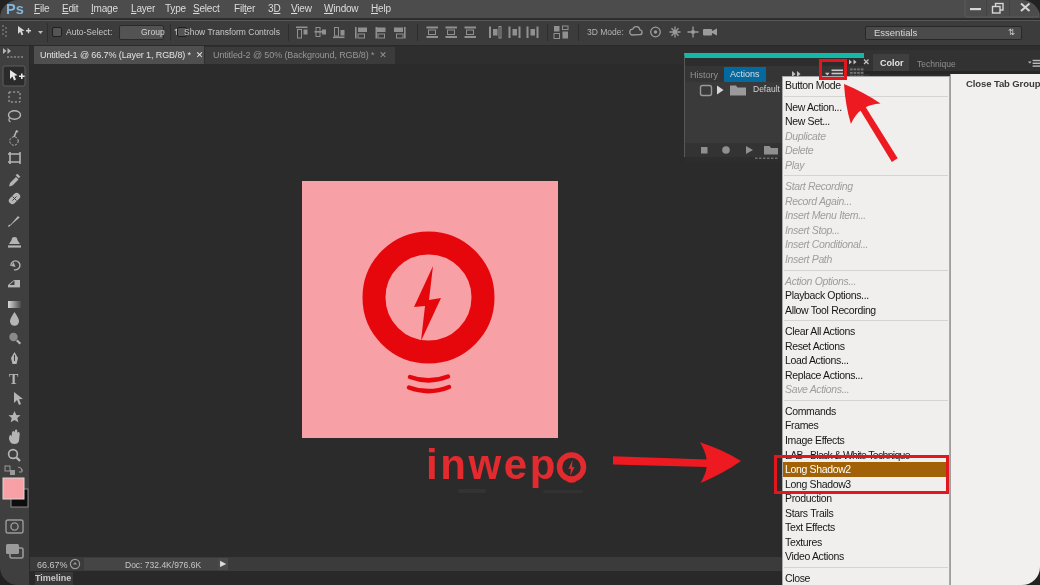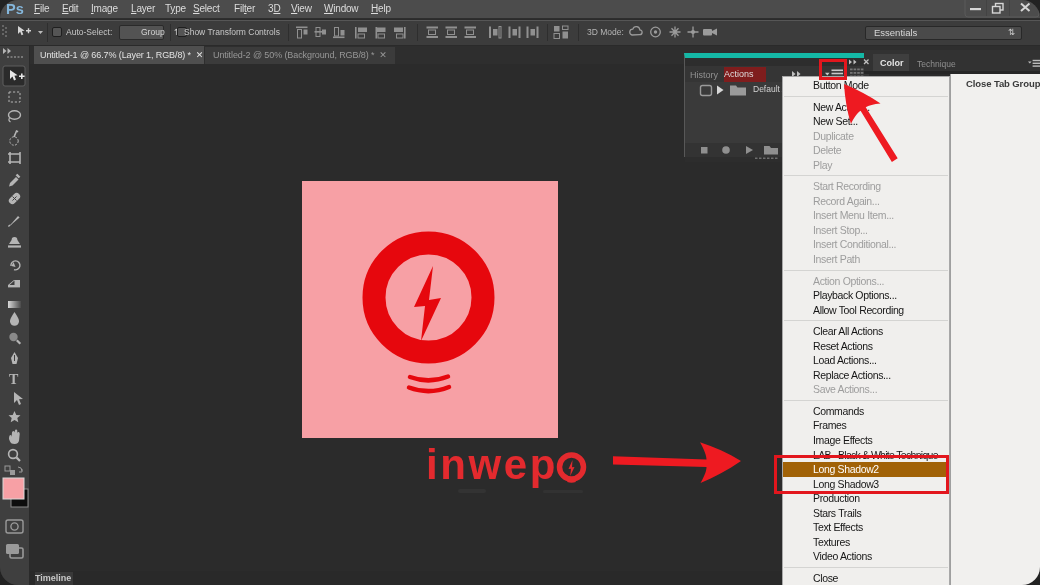--- a/index.html
+++ b/index.html
@@ -30,33 +30,33 @@
 .timelinerow{left:30px;top:571px;width:1010px;height:14px;background:#292929;}
 .tltab{left:5px;top:1px;width:38px;height:13px;background:#393939;color:#c9c9c9;font-size:9px;line-height:13px;padding-left:0;font-weight:bold;}
 
 .pink{left:302px;top:181px;}
 .inwepo{left:426px;top:441px;font-size:42px;font-weight:bold;color:#e32a2e;letter-spacing:2.6px;}
 
 .apanel{left:684px;top:53px;width:184px;height:104px;background:#3a3a3a;border-left:1px solid #585858;border-top:5px solid #14b8a6;}
 .ap-title{left:0;top:0;width:184px;height:8px;background:#2d2d2d;}
 .ap-tabs{left:0;top:8px;width:184px;height:16px;background:#353535;}
 .ap-tab-h{left:5px;top:4px;font-size:9px;color:#919191;}
-.ap-tab-a{left:39px;top:1px;width:42px;height:15px;background:#7f1d1d;color:#dedede;font-size:9px;line-height:15px;}
+.ap-tab-a{left:39px;top:1px;width:42px;height:15px;background:#0369a1;color:#dedede;font-size:9px;line-height:15px;padding-left:6px;}
 .ap-row{left:0;top:24px;width:184px;height:14px;color:#d2d2d2;font-size:8.5px;}
 .ap-bot{left:0;top:85px;width:184px;height:14px;background:#333333;}
 .ap-edge{left:0;top:99px;width:184px;height:5px;background:#2d2d2d;}
 
 .cdock{left:864px;top:50px;width:176px;height:24px;background:#323232;}
 .cd-tab{left:9px;top:4px;width:36px;height:20px;background:#3f3f3f;color:#e4e4e4;font-size:9px;font-weight:bold;line-height:19px;padding-left:7px;}
 .cd-sw{left:53px;top:9px;color:#8f8f8f;font-size:8.5px;}
 
 .menu1{left:782px;top:76px;width:168px;height:509px;background:#f0efed;border:1px solid #a8a8a8;border-bottom:none;padding-top:1px;z-index:40;}
 .menu1 div{position:static;}
-.m-item{height:14.55px;line-height:14.55px;padding-left:30px;font-size:10.5px;color:#161616;letter-spacing:-0.35px;white-space:nowrap;}
-.m-dis{color:#9d9d9d;}
+.m-item{height:14.55px;line-height:14.55px;padding-left:2px;font-size:10.5px;color:#161616;letter-spacing:-0.35px;white-space:nowrap;}
+.m-dis{color:#9d9d9d;font-style:italic;}
 .m-sel{background:#a16207;color:#fff;}
 .m-sep{height:0;border-top:1px solid #d4d4d2;margin:3px 1px;}
 .menu2{left:950px;top:74px;width:90px;height:511px;background:#f1f0ee;border-left:1px solid #9f9f9f;z-index:40;}
 .m2t{left:15px;top:4px;white-space:nowrap;font-size:9.5px;font-weight:bold;color:#3a3a3a;letter-spacing:-0.1px;}
 
 .redbox1{left:819px;top:59px;width:28px;height:21px;border:3px solid #e2161d;z-index:60;}
 .redbox2{left:774px;top:455px;width:175px;height:39px;border:3px solid #e2161d;z-index:60;}
 .arrows{left:0;top:0;width:1040px;height:585px;z-index:70;pointer-events:none;}
 </style>
 </head>
@@ -261,20 +261,30 @@
       <rect x="3" y="432" width="21" height="21" fill="#f7a0a5" stroke="#d8d8d8"></rect>
 
       <rect x="6" y="474" width="17" height="13" rx="2" fill="none" stroke="#9a9a9a" stroke-width="1.4"></rect>
       <circle cx="14.5" cy="480.5" r="3.6" fill="none" stroke="#9a9a9a" stroke-width="1.4"></circle>
 
       <rect x="6" y="498" width="13" height="10" rx="1.5" fill="#9a9a9a"></rect>
       <rect x="10" y="502" width="13" height="10" rx="1.5" fill="none" stroke="#9a9a9a" stroke-width="1.6"></rect>
     </g>
   </svg>
 
+  <div class="statusbar">
+    <span style="left:7px;top:3px;font-size:9px;color:#c6c6c6;position:absolute">66.67%</span>
+    <div style="left:54px;top:1px;width:134px;height:12px;background:#454545;position:absolute"></div>
+    <svg style="left:39px;top:1px;position:absolute" width="12" height="12" viewBox="0 0 12 12">
+      <circle cx="6" cy="6" r="4.6" fill="none" stroke="#9a9a9a" stroke-width="1.2"></circle>
+      <path d="M4 6.5 l2 -2.5 2 2.5 z" fill="#9a9a9a"></path>
+    </svg>
+    <span style="left:95px;top:3px;font-size:8.5px;color:#c6c6c6;position:absolute">Doc: 732.4K/976.6K</span>
+    <div style="left:188px;top:1px;width:10px;height:12px;background:#4a4a4a;color:#ddd;font-size:8px;line-height:12px;text-align:center;position:absolute">▶</div>
+  </div>
   <div class="timelinerow">
       <div class="tltab">Timeline</div>
     </div>
 
   <svg class="pink" width="256" height="257" viewBox="0 0 256 257">
     <rect x="0" y="0" width="256" height="257" fill="#f7a0a5"></rect>
     <circle cx="126.5" cy="116.5" r="54.5" fill="none" stroke="#e6070d" stroke-width="23"></circle>
     <path d="M131 85 L112 126 L123 125 L119 160 L139 117 L127 119 Z" fill="#e6070d"></path>
     <path d="M108 196 Q127 203 146 195.5" fill="none" stroke="#e6070d" stroke-width="4.5" stroke-linecap="round"></path>
     <path d="M107 206.5 Q127 214 147 206" fill="none" stroke="#e6070d" stroke-width="4.5" stroke-linecap="round"></path>

